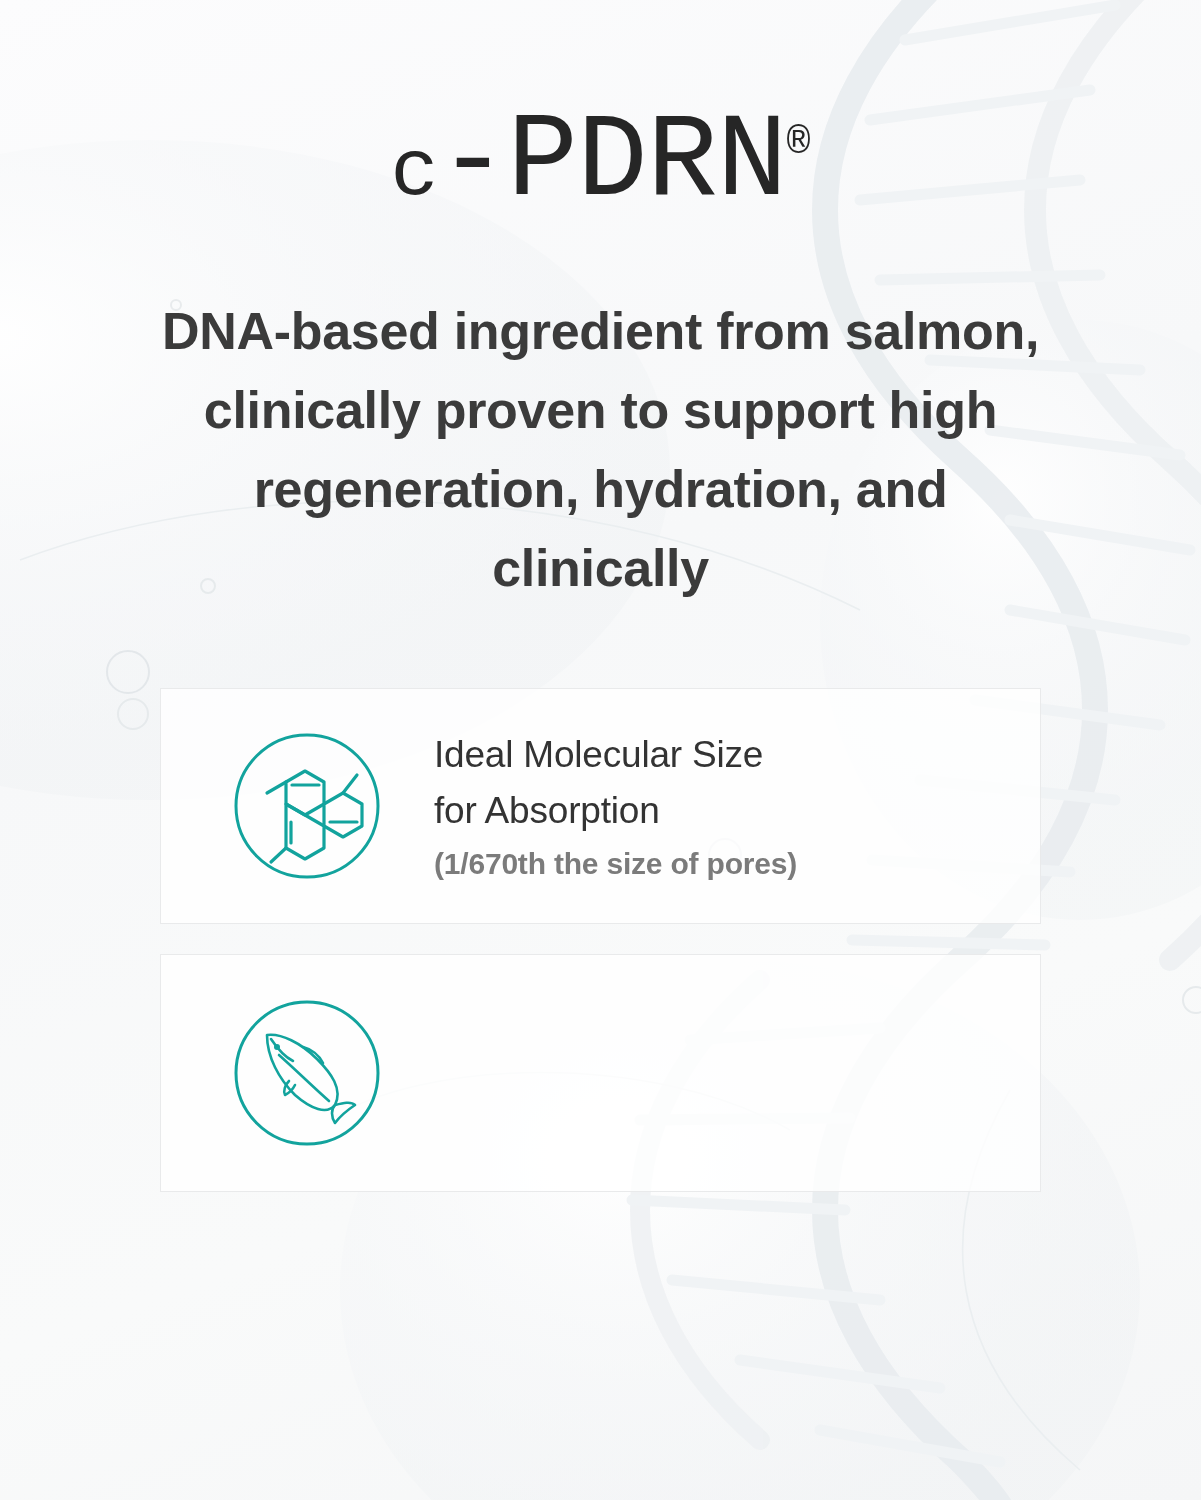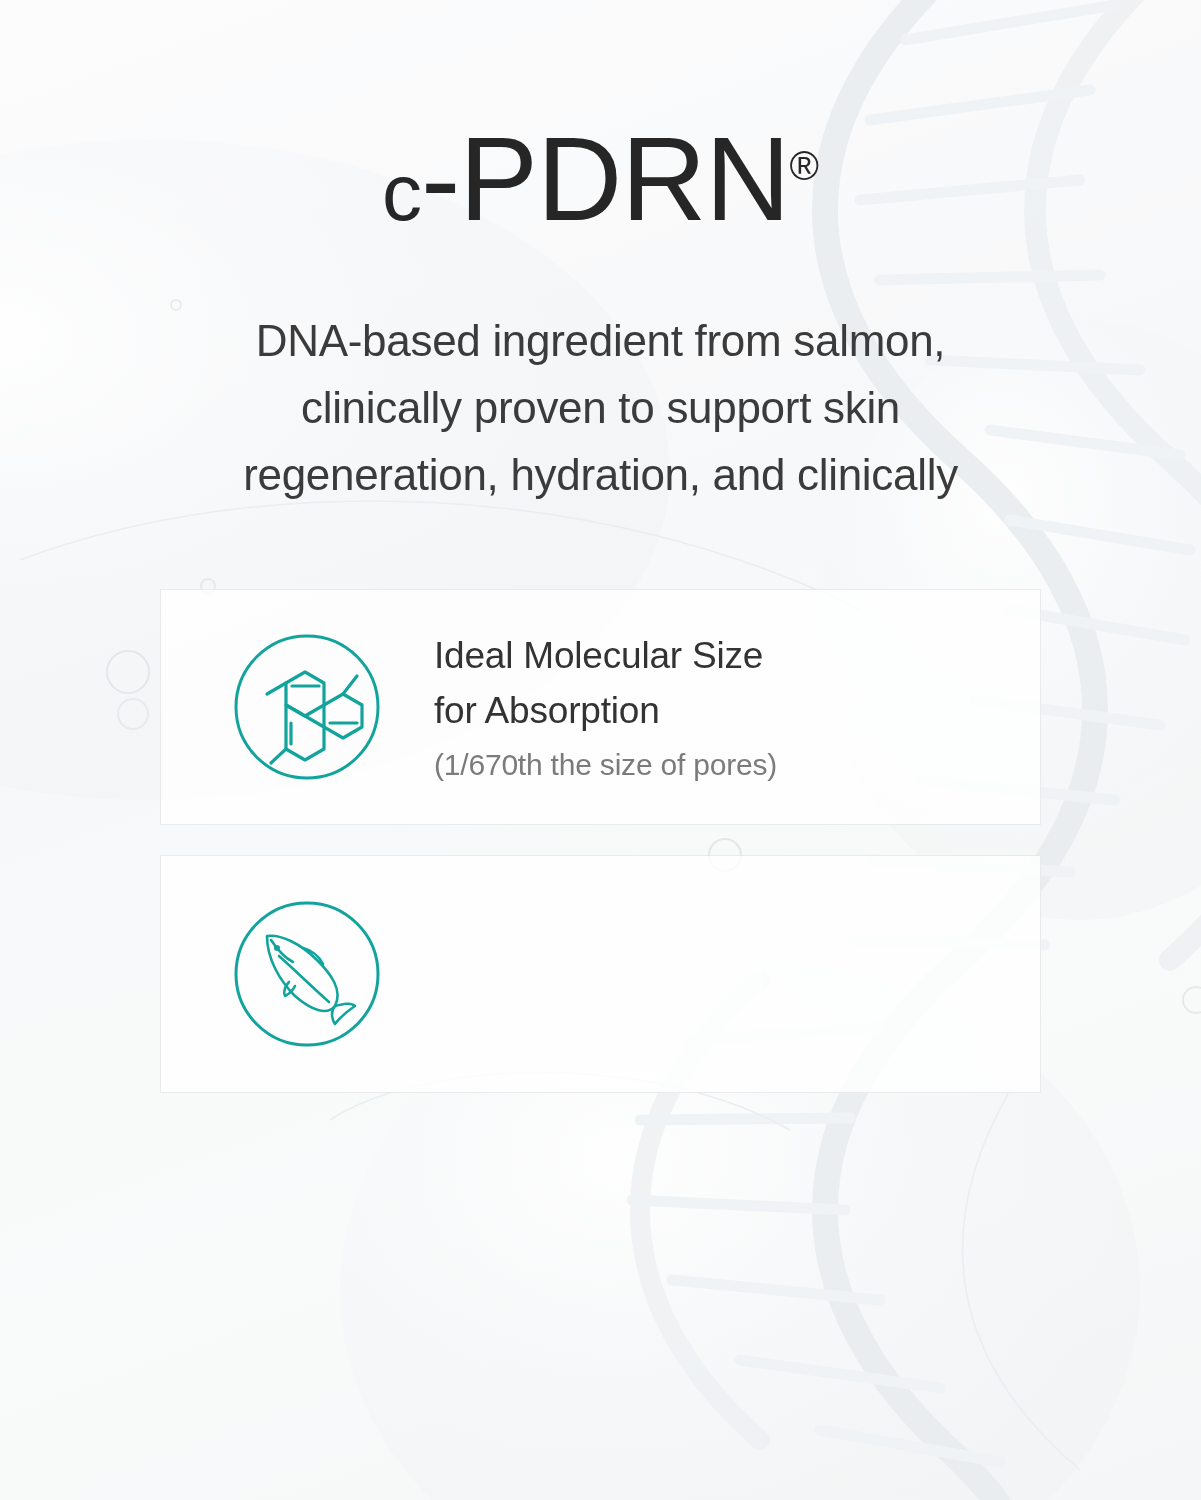--- a/index.html
+++ b/index.html
@@ -31,45 +31,45 @@
   .bg-svg { position: absolute; inset: 0; width: 1201px; height: 1500px; }
 
   
   .header {
     position: relative;
     z-index: 3;
     text-align: center;
     padding-top: 104px;
   }
   .brand-title {
-    font-family: Liberation Sans, sans-serif;
+    font-family: Liberation Mono, monospace;
     font-size: 118px;
     font-weight: 400;
     color: #262626;
     letter-spacing: -1px;
     line-height: 1;
-    margin: 16px;
+    margin: 0;
     white-space: nowrap;
   }
   .brand-title .lead-c {
     font-size: 80px;
     vertical-align: baseline;
   }
   .brand-title .reg {
     font-size: 40px;
     vertical-align: super;
     letter-spacing: 0;
   }
 
   .subtitle {
     margin: 70px auto 0;
     width: 880px;
-    font-size: 44px;
+    font-size: 52px;
     line-height: 1.52;
-    font-weight: 400;
+    font-weight: 700;
     color: #3b3b3b;
     letter-spacing: -0.3px;
   }
   .subtitle .sub-line { display: block; }
 
   
   .cards {
     position: relative;
     z-index: 3;
     margin-top: 80px;
@@ -112,21 +112,21 @@
   }
   .card-heading .reg-sm {
     font-size: 20px;
     vertical-align: super;
   }
   .card-note {
     margin-top: 6px;
     font-size: 30px;
     line-height: 1.35;
     color: #7b7b7b;
-    font-weight: 400;
+    font-weight: 700;
     letter-spacing: -0.2px;
   }
 </style>
 </head>
 <body>
 
 <div id="page">
 
   <div class="bg-layer">
     <svg class="bg-svg" viewBox="0 0 1201 1500" preserveAspectRatio="none">
@@ -191,21 +191,21 @@
     </svg>
   </div>
 
   <div class="header">
     <h1 class="brand-title">
       <span class="lead-c">c</span><span>-PDRN</span><span class="reg">®</span>
     </h1>
 
     <div class="subtitle">
       <span class="sub-line">DNA-based ingredient from salmon,</span>
-      <span class="sub-line">clinically proven to support skin</span>
+      <span class="sub-line">clinically proven to support high</span>
       <span class="sub-line">regeneration, hydration, and clinically</span>
     </div>
   </div>
 
   <div class="cards">
 
     <div class="card card-1">
       <div class="icon-wrap">
         <svg class="icon-circle" width="152" height="152" viewBox="0 0 152 152">
           <circle cx="76" cy="76" r="71" fill="none" stroke="#12a39d" stroke-width="3"></circle>

